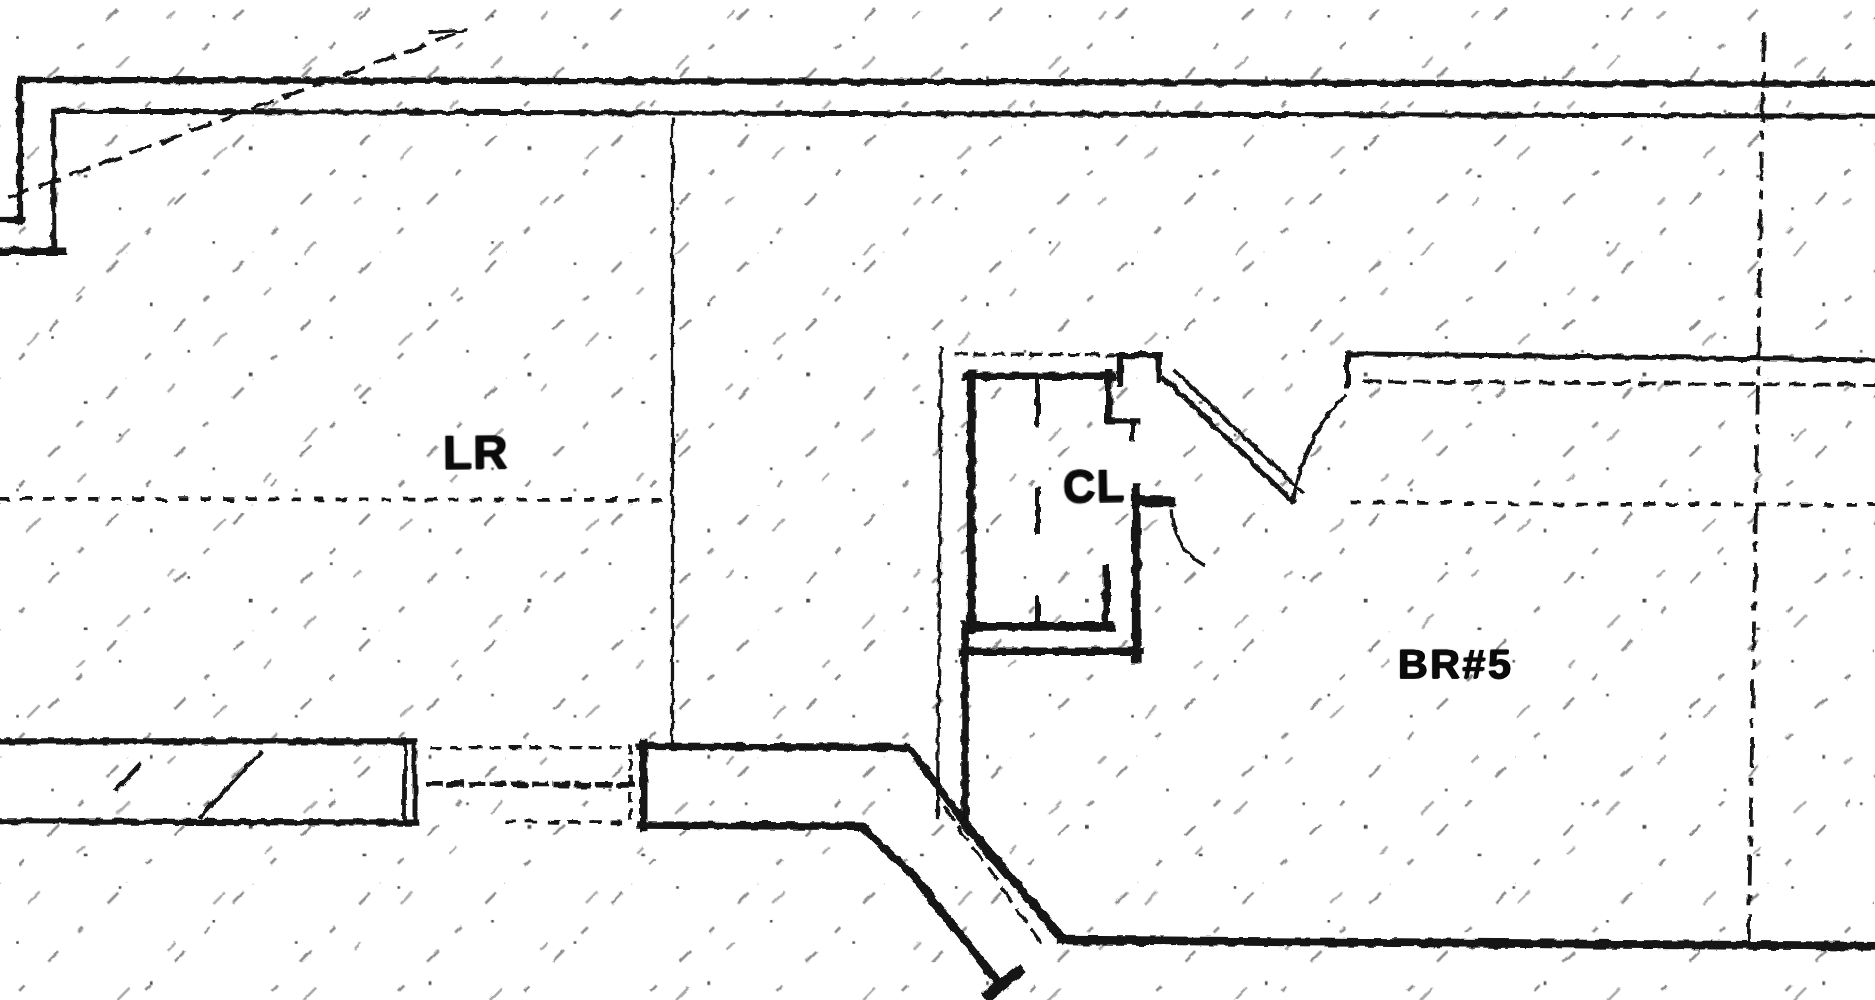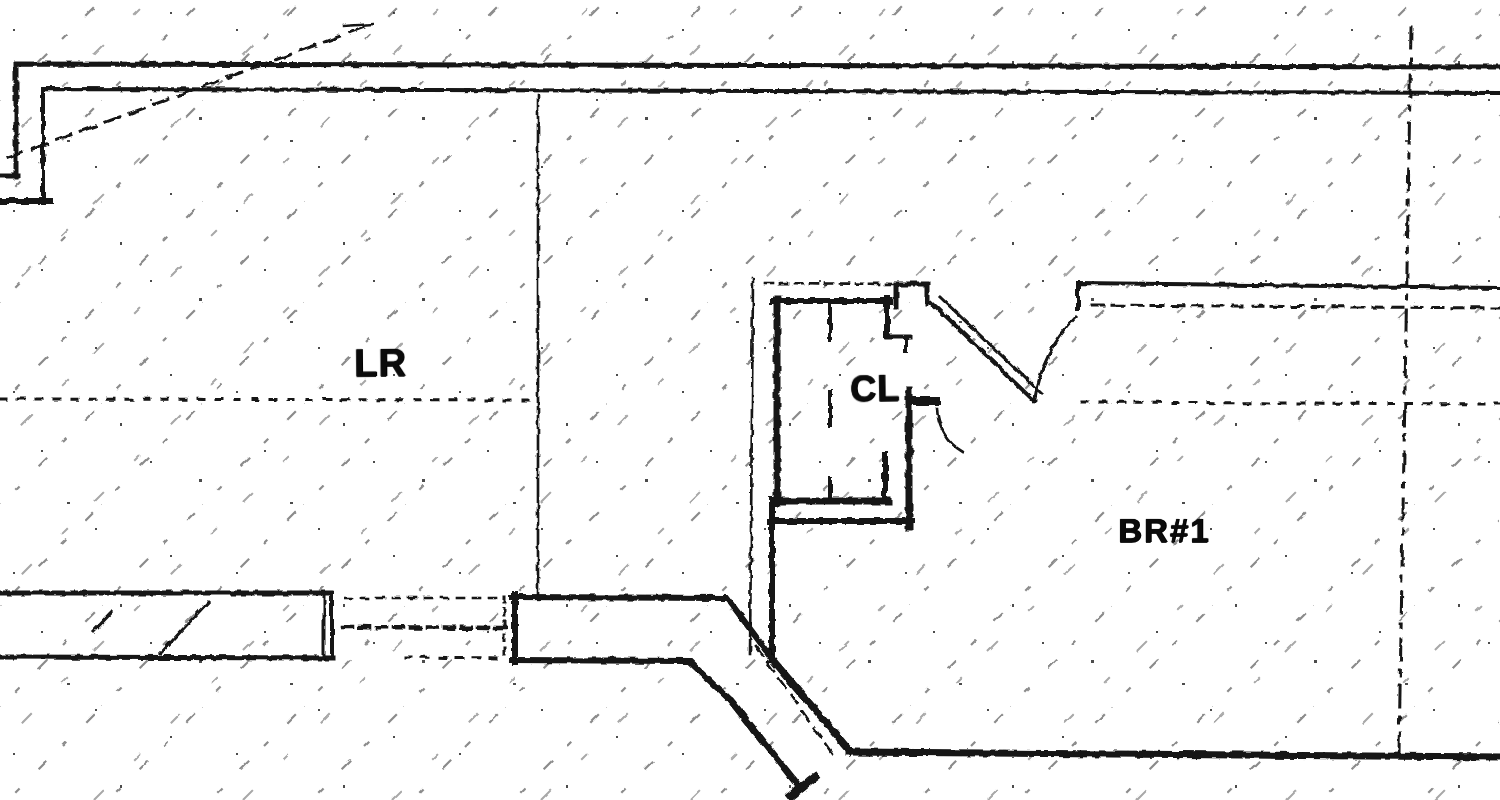--- a/index.html
+++ b/index.html
@@ -124,15 +124,15 @@
       <path d="M 791,796 L 815,777" stroke-width="9"></path>
       <path d="M 772,659 L 851,752" stroke-width="7"></path>
       <path d="M 756,646 L 834,756" stroke-width="2.6" stroke-dasharray="11 9"></path>
 
       <path d="M 849,752 L 1500,757" stroke-width="7"></path>
     </g>
   </svg>
 
   <div class="room-label" id="label-lr">LR</div>
   <div class="room-label" id="label-cl">CL</div>
-  <div class="room-label" id="label-br1">BR#1</div>
+  <div class="room-label" id="label-br1">BR#5</div>
 
 </div>
 
 </body></html>

